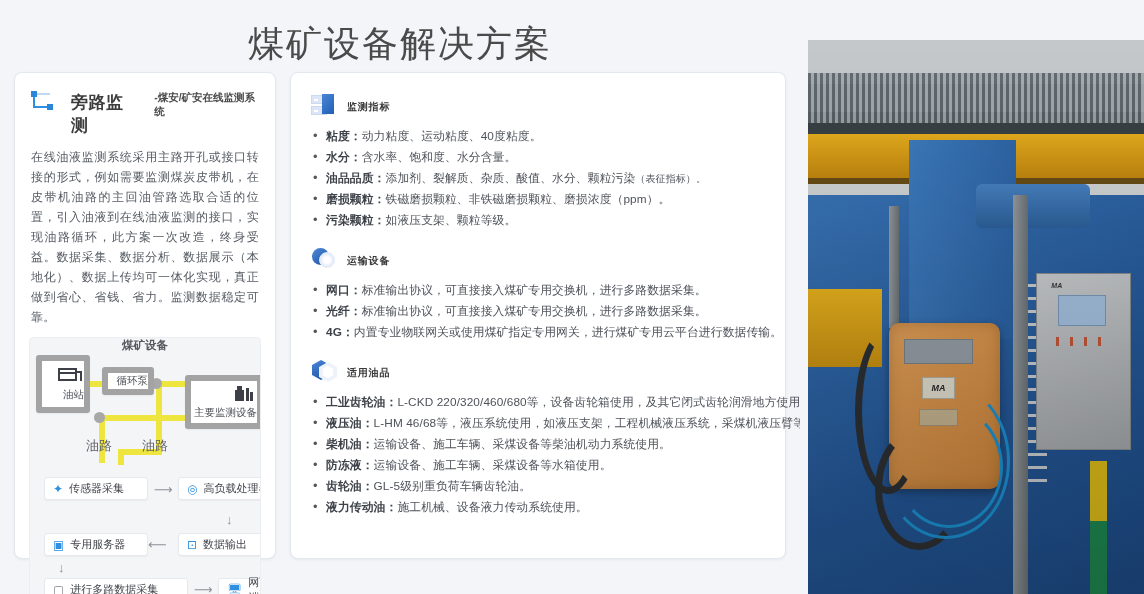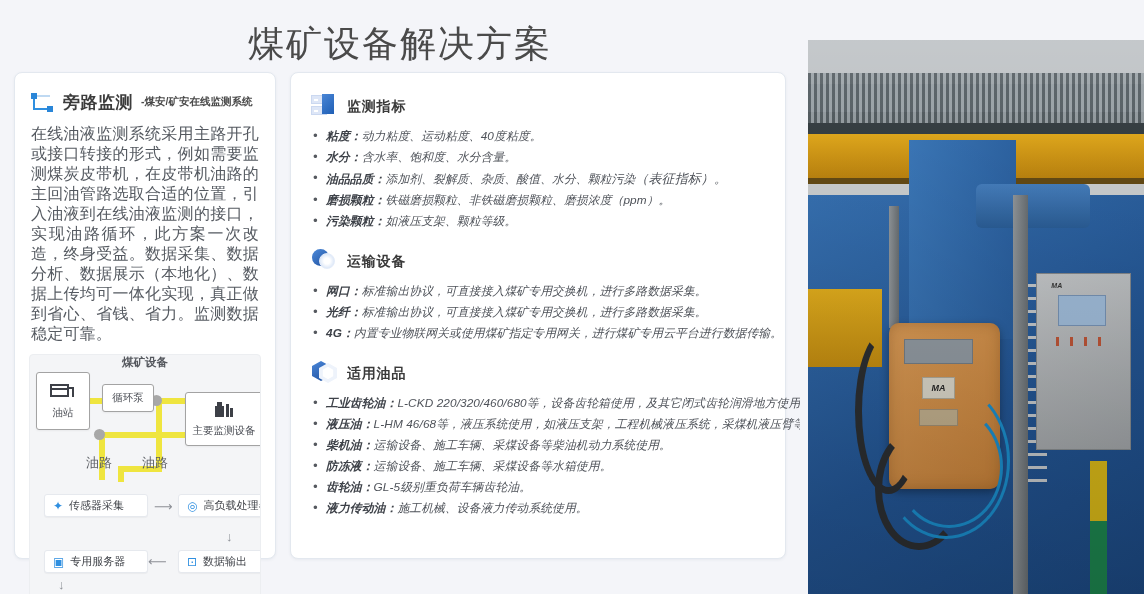--- a/index.html
+++ b/index.html
@@ -32,26 +32,26 @@
   .card {
     background: #ffffff;
     border: 1px solid #e3e8ef;
     border-radius: 8px;
     box-shadow: 0 1px 3px rgba(60,80,120,.07);
   }
   #card-left  { width: 262px; height: 487px; padding: 14px 14px 10px; }
   #card-right { width: 496px; height: 487px; padding: 14px 16px 10px; }
 
   
-  .lcard-head { display: flex; align-items: center; gap: 8px; margin: 4px 0 10px 2px; }
+  .lcard-head { display: flex; align-items: flex-start; gap: 16px; margin: 4px 0 10px 2px; }
   .lcard-head .title { font-size: 17px; font-weight: bold; color: #3c3c3c; letter-spacing: .5px; }
   .lcard-head .sub   { font-size: 10.5px; font-weight: bold; color: #4a4a4a; padding-bottom: 2px; }
 
   .lcard-body {
-    font-size: 16px;
+    font-size: 12px;
     line-height: 20px;
     color: #555a61;
     text-align: justify;
     letter-spacing: .2px;
     margin: 0 2px 10px;
   }
 
   
   .diagram {
     background: #f4f5f7;
@@ -65,24 +65,24 @@
   .dg-top { position: relative; height: 112px; padding-top: 6px; }
 
   .pipe { position: absolute; background: #efe53f; }
   .pipe.h { height: 6px; }
   .pipe.v { width: 6px; }
   .joint {
     position: absolute; width: 11px; height: 11px; border-radius: 50%;
     background: #a8a8a8;
   }
   .node {
-    position: absolute; background: #fff; border: 1px solid #a3a3a3;
+    position: absolute; background: #fff; border: 6px solid #a3a3a3;
     border-radius: 3px; box-shadow: 0 1px 2px rgba(0,0,0,.05);
-    display: flex; flex-direction: column; align-items: center; justify-content: center;
-    font-size: 10.5px; color: #4d5057; font-family: Liberation Mono, monospace;
+    display: flex; flex-direction: column; align-items: flex-end; justify-content: center;
+    font-size: 10.5px; color: #4d5057;
   }
   .node .glyph { color: #3d4047; line-height: 1; }
   .node .nlabel { margin-top: 3px; font-size: 10.5px; color: #4b4e55; white-space: nowrap; }
   .pipelabel { position: absolute; font-size: 13px; color: #5a5d63; margin-top: 8px; }
 
   .dg-flow { position: relative; height: 168px; }
   .fnode {
     position: absolute; background: #fff; border: 1px solid #e6e9ee; border-radius: 3px;
     display: flex; align-items: center; gap: 6px;
     font-size: 11px; color: #41444a; padding: 0 8px; height: 23px;
@@ -95,33 +95,32 @@
   .fnode.stack::before { top: 4px; bottom: -4px; }
   .fnode.stack::after  { top: 8px; bottom: -8px; }
   .arrow { position: absolute; color: #8d9097; font-size: 13px; line-height: 1; }
   .cicon { color: #2f8fe0; font-size: 12px; line-height: 1; }
   .cicon.gray { color: #7f8288; }
   .dg-footer { text-align: center; font-size: 11.5px; color: #4f5257; font-weight: bold; margin-top: 4px; }
 
   
   .section { margin-bottom: 14px; }
   .sec-head { display: flex; align-items: center; gap: 10px; margin: 4px 0 9px 4px; }
-  .sec-title { font-size: 14px; font-weight: bold; color: #3a3a3a; letter-spacing: .8px; margin-top: 6px; }
+  .sec-title { font-size: 10px; font-weight: bold; color: #3a3a3a; letter-spacing: .8px; margin-top: 6px; }
   .sec-list { list-style: none; margin-left: 6px; }
   .sec-list li {
     position: relative; padding-left: 13px;
     font-size: 11.8px; line-height: 21px; color: #4e5259; letter-spacing: .1px;
     white-space: nowrap;
-    font-style: italic;
   }
   .sec-list li::before {
     content: "•"; position: absolute; left: 0; top: -1px; color: #55595f; font-size: 13px;
   }
   .sec-list b { font-weight: bold; color: #3e4249; }
-  .tiny { font-size: 13px; }
+  .tiny { font-size: 10px; }
 
   
   .ic { position: relative; width: 26px; height: 26px; flex: 0 0 26px; }
   .ic-server .s1, .ic-server .s2 {
     position: absolute; left: 0; width: 16px; height: 9px; background: #dde6f7;
     border: 1px solid #cbd8f0;
   }
   .ic-server .s1 { top: 4px; } .ic-server .s2 { top: 15px; }
   .ic-server .s1::after, .ic-server .s2::after {
     content:""; position:absolute; left:2px; top:3px; width:4px; height:2px; background:#fff;

